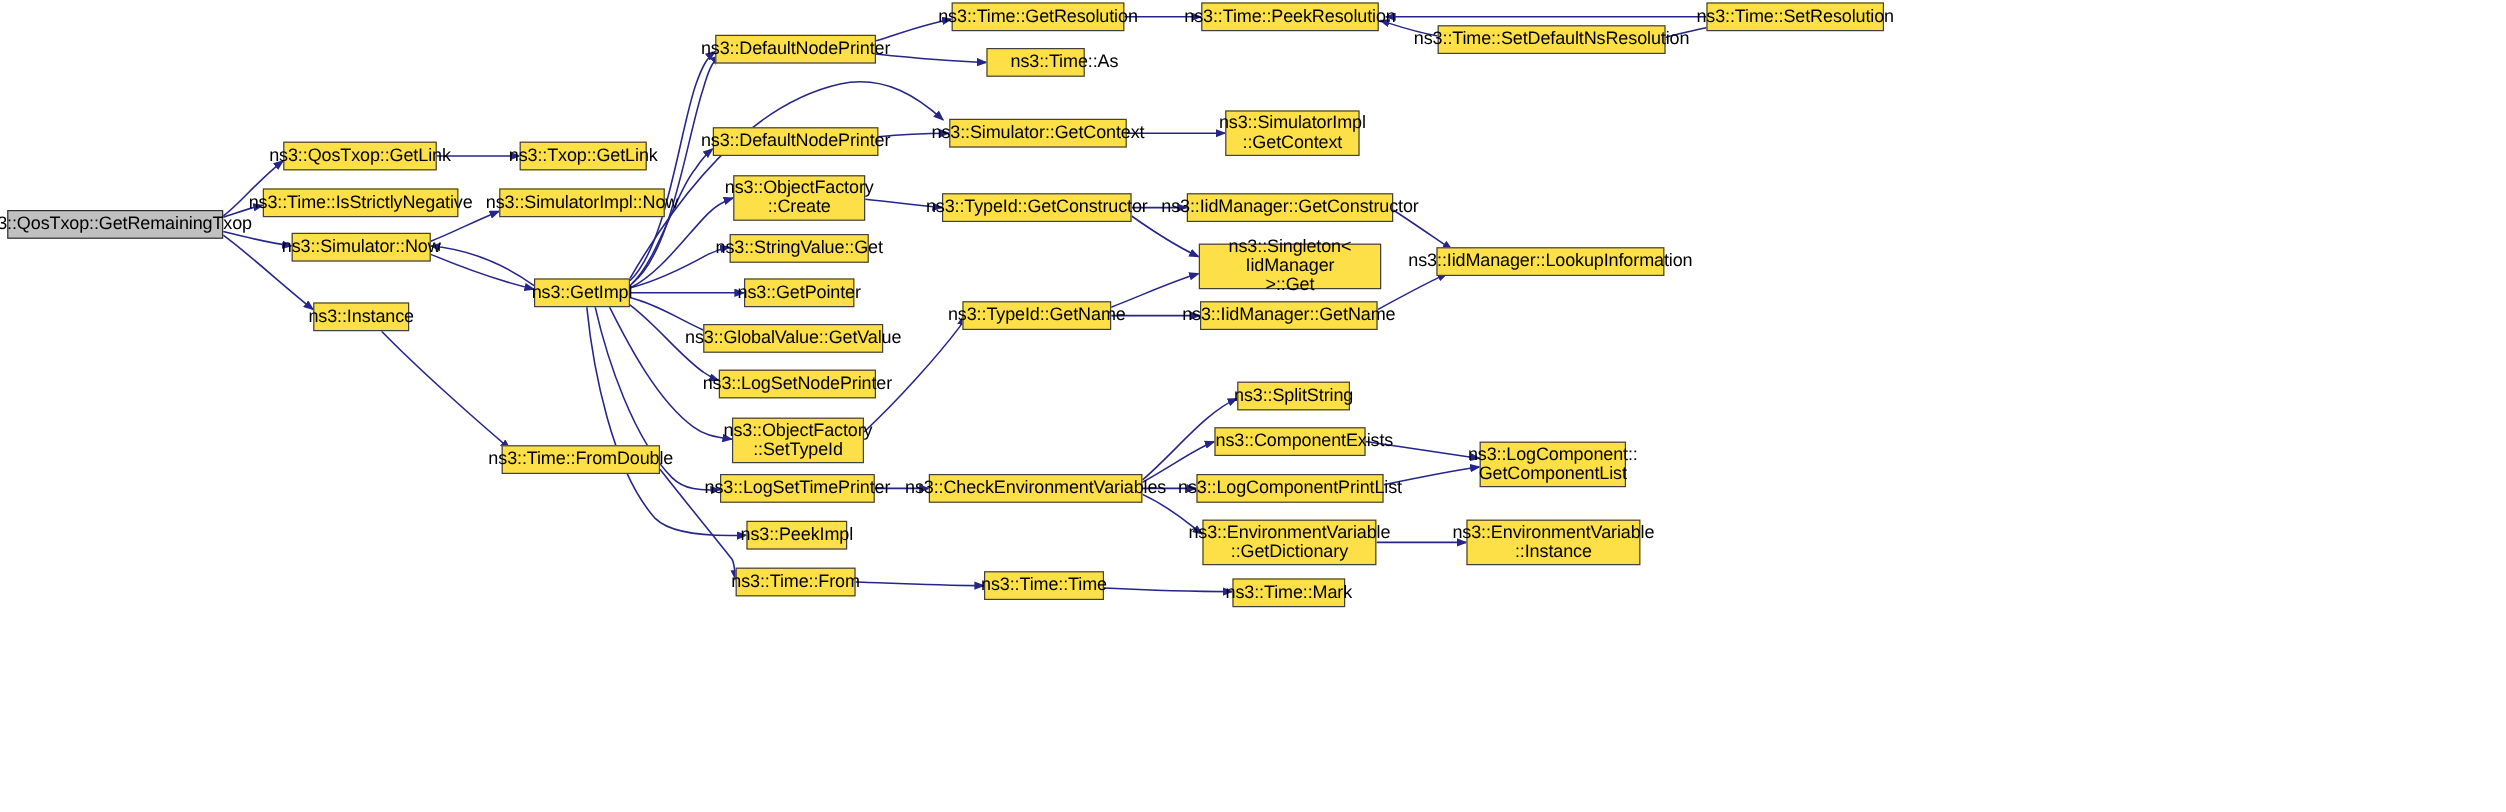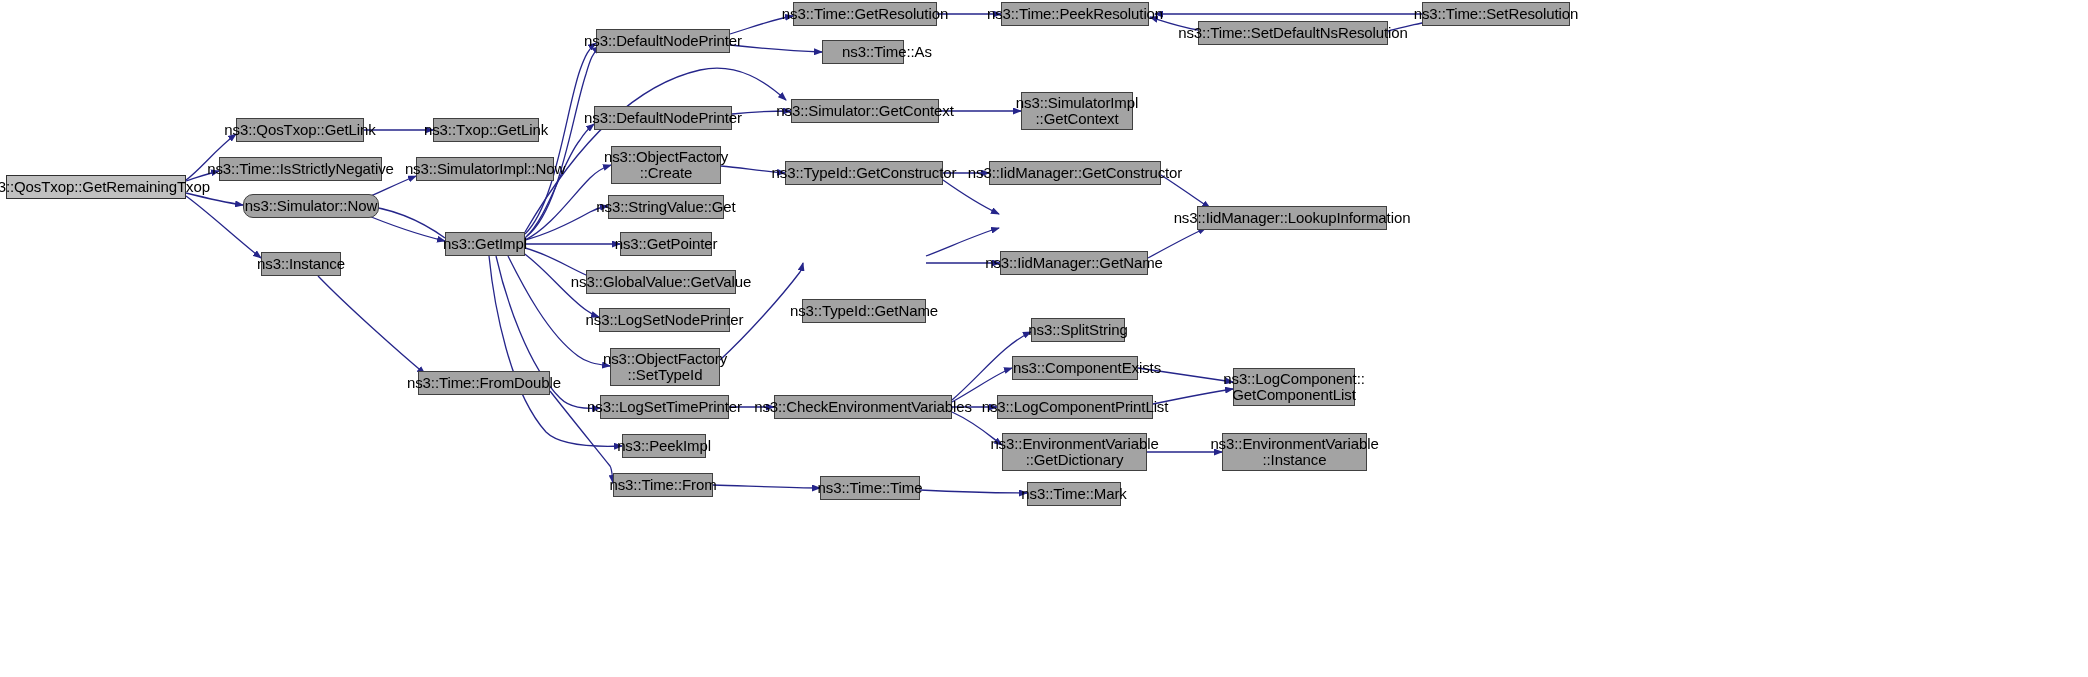--- a/index.html
+++ b/index.html
@@ -28,21 +28,21 @@
     position: absolute;
     left: 0;
     top: 0;
     width: 2088px;
     height: 677px;
   }
   .node {
     position: absolute;
     box-sizing: border-box;
     border: 1px solid #404040;
-    background: #a3a3a3;
+    background: #fde047;
     color: #000000;
     font-size: 15px;
     line-height: 1.08;
     display: flex;
     align-items: center;
     justify-content: center;
     text-align: center;
     white-space: pre-line;
     letter-spacing: -0.1px;
     cursor: default;
@@ -110,21 +110,21 @@
         <path d="M1138,368 C1180,374 1212,379 1233,382" fill="none" stroke="#25258a" stroke-width="1.3" marker-end="url(#arrow)"></path>
         <path d="M1153,404 C1182,398 1212,392 1233,389" fill="none" stroke="#25258a" stroke-width="1.3" marker-end="url(#arrow)"></path>
         <path d="M1147,452 L1222,452" fill="none" stroke="#25258a" stroke-width="1.3" marker-end="url(#arrow)"></path>
         <path d="M920,490 C960,492 1000,493 1027,493" fill="none" stroke="#25258a" stroke-width="1.3" marker-end="url(#arrow)"></path>
       </g>
   </svg>
   <div id="node-layer">
       <div class="node root" style="left: 6px; top: 175px; width: 180px; height: 24px;">ns3::QosTxop::GetRemainingTxop</div>
       <div class="node" style="left: 236px; top: 118px; width: 128px; height: 24px;">ns3::QosTxop::GetLink</div>
       <div class="node" style="left: 219px; top: 157px; width: 163px; height: 24px;">ns3::Time::IsStrictlyNegative</div>
-      <div class="node" style="left: 243px; top: 194px; width: 136px; height: 24px; border-radius: 10px;">ns3::Simulator::Now</div>
+      <div class="node" style="left: 243px; top: 194px; width: 116px; height: 24px;">ns3::Simulator::Now</div>
       <div class="node" style="left: 261px; top: 252px; width: 80px; height: 24px;">ns3::Instance</div>
       <div class="node" style="left: 433px; top: 118px; width: 106px; height: 24px;">ns3::Txop::GetLink</div>
       <div class="node" style="left: 416px; top: 157px; width: 138px; height: 24px;">ns3::SimulatorImpl::Now</div>
       <div class="node" style="left: 445px; top: 232px; width: 80px; height: 24px;">ns3::GetImpl</div>
       <div class="node" style="left: 418px; top: 371px; width: 132px; height: 24px;">ns3::Time::FromDouble</div>
       <div class="node" style="left: 596px; top: 29px; width: 134px; height: 24px;">ns3::DefaultNodePrinter</div>
       <div class="node" style="left: 822px; top: 40px; width: 82px; height: 24px; padding-left: 48px;">ns3::Time::As</div>
       <div class="node" style="left: 594px; top: 106px; width: 138px; height: 24px;">ns3::DefaultNodePrinter</div>
       <div class="node" style="left: 611px; top: 146px; width: 110px; height: 38px;">ns3::ObjectFactory
 ::Create</div>
@@ -133,29 +133,31 @@
       <div class="node" style="left: 586px; top: 270px; width: 150px; height: 24px;">ns3::GlobalValue::GetValue</div>
       <div class="node" style="left: 599px; top: 308px; width: 131px; height: 24px;">ns3::LogSetNodePrinter</div>
       <div class="node" style="left: 610px; top: 348px; width: 110px; height: 38px;">ns3::ObjectFactory
 ::SetTypeId</div>
       <div class="node" style="left: 600px; top: 395px; width: 129px; height: 24px;">ns3::LogSetTimePrinter</div>
       <div class="node" style="left: 622px; top: 434px; width: 84px; height: 24px;">ns3::PeekImpl</div>
       <div class="node" style="left: 613px; top: 473px; width: 100px; height: 24px;">ns3::Time::From</div>
       <div class="node" style="left: 793px; top: 2px; width: 144px; height: 24px;">ns3::Time::GetResolution</div>
       <div class="node" style="left: 791px; top: 99px; width: 148px; height: 24px;">ns3::Simulator::GetContext</div>
       <div class="node" style="left: 785px; top: 161px; width: 158px; height: 24px;">ns3::TypeId::GetConstructor</div>
-      <div class="node" style="left: 802px; top: 251px; width: 124px; height: 24px; margin-top: 48px;">ns3::TypeId::GetName</div>
+      <div class="node" style="left: 802px; top: 251px; width: 124px; height: 24px;">ns3::TypeId::GetName</div>
       <div class="node" style="left: 774px; top: 395px; width: 178px; height: 24px;">ns3::CheckEnvironmentVariables</div>
       <div class="node" style="left: 820px; top: 476px; width: 100px; height: 24px;">ns3::Time::Time</div>
       <div class="node" style="left: 1001px; top: 2px; width: 148px; height: 24px;">ns3::Time::PeekResolution</div>
       <div class="node" style="left: 1198px; top: 21px; width: 190px; height: 24px;">ns3::Time::SetDefaultNsResolution</div>
       <div class="node" style="left: 1422px; top: 2px; width: 148px; height: 24px;">ns3::Time::SetResolution</div>
       <div class="node" style="left: 1021px; top: 92px; width: 112px; height: 38px;">ns3::SimulatorImpl
 ::GetContext</div>
       <div class="node" style="left: 989px; top: 161px; width: 172px; height: 24px;">ns3::IidManager::GetConstructor</div>
+      <div class="node" style="left: 999px; top: 203px; width: 152px; height: 38px;">ns3::Singleton&lt; IidManager
+&gt;::Get</div>
       <div class="node" style="left: 1197px; top: 206px; width: 190px; height: 24px;">ns3::IidManager::LookupInformation</div>
       <div class="node" style="left: 1000px; top: 251px; width: 148px; height: 24px;">ns3::IidManager::GetName</div>
       <div class="node" style="left: 1031px; top: 318px; width: 94px; height: 24px;">ns3::SplitString</div>
       <div class="node" style="left: 1012px; top: 356px; width: 126px; height: 24px; padding-left: 24px;">ns3::ComponentExists</div>
       <div class="node" style="left: 997px; top: 395px; width: 156px; height: 24px;">ns3::LogComponentPrintList</div>
       <div class="node" style="left: 1002px; top: 433px; width: 145px; height: 38px;">ns3::EnvironmentVariable
 ::GetDictionary</div>
       <div class="node" style="left: 1233px; top: 368px; width: 122px; height: 38px;">ns3::LogComponent::
 GetComponentList</div>
       <div class="node" style="left: 1222px; top: 433px; width: 145px; height: 38px;">ns3::EnvironmentVariable

